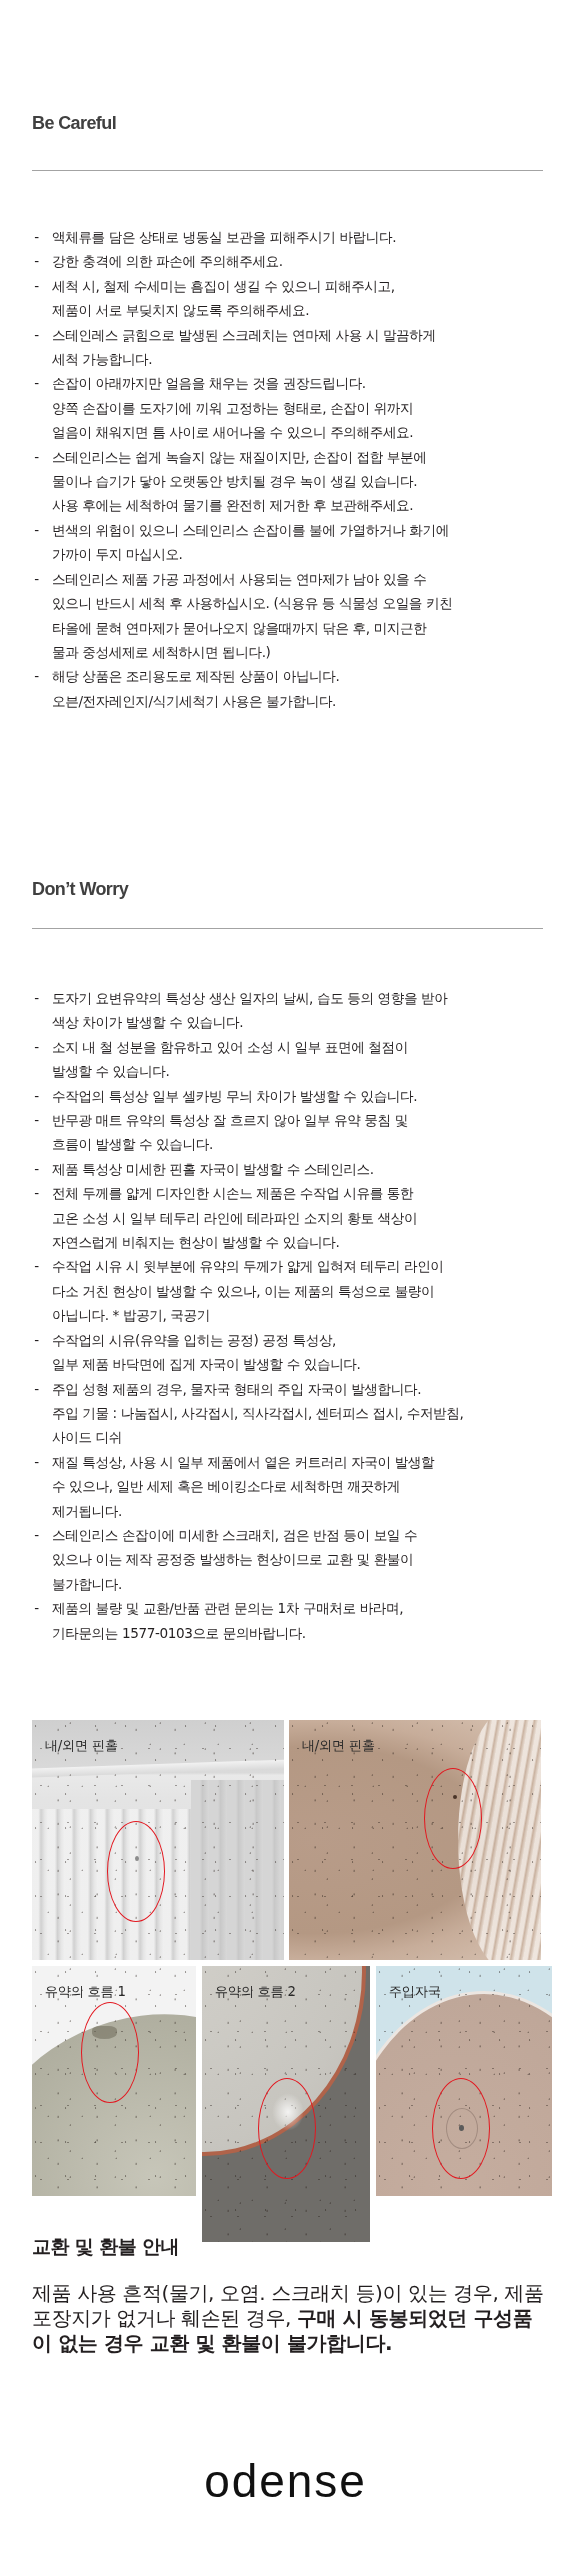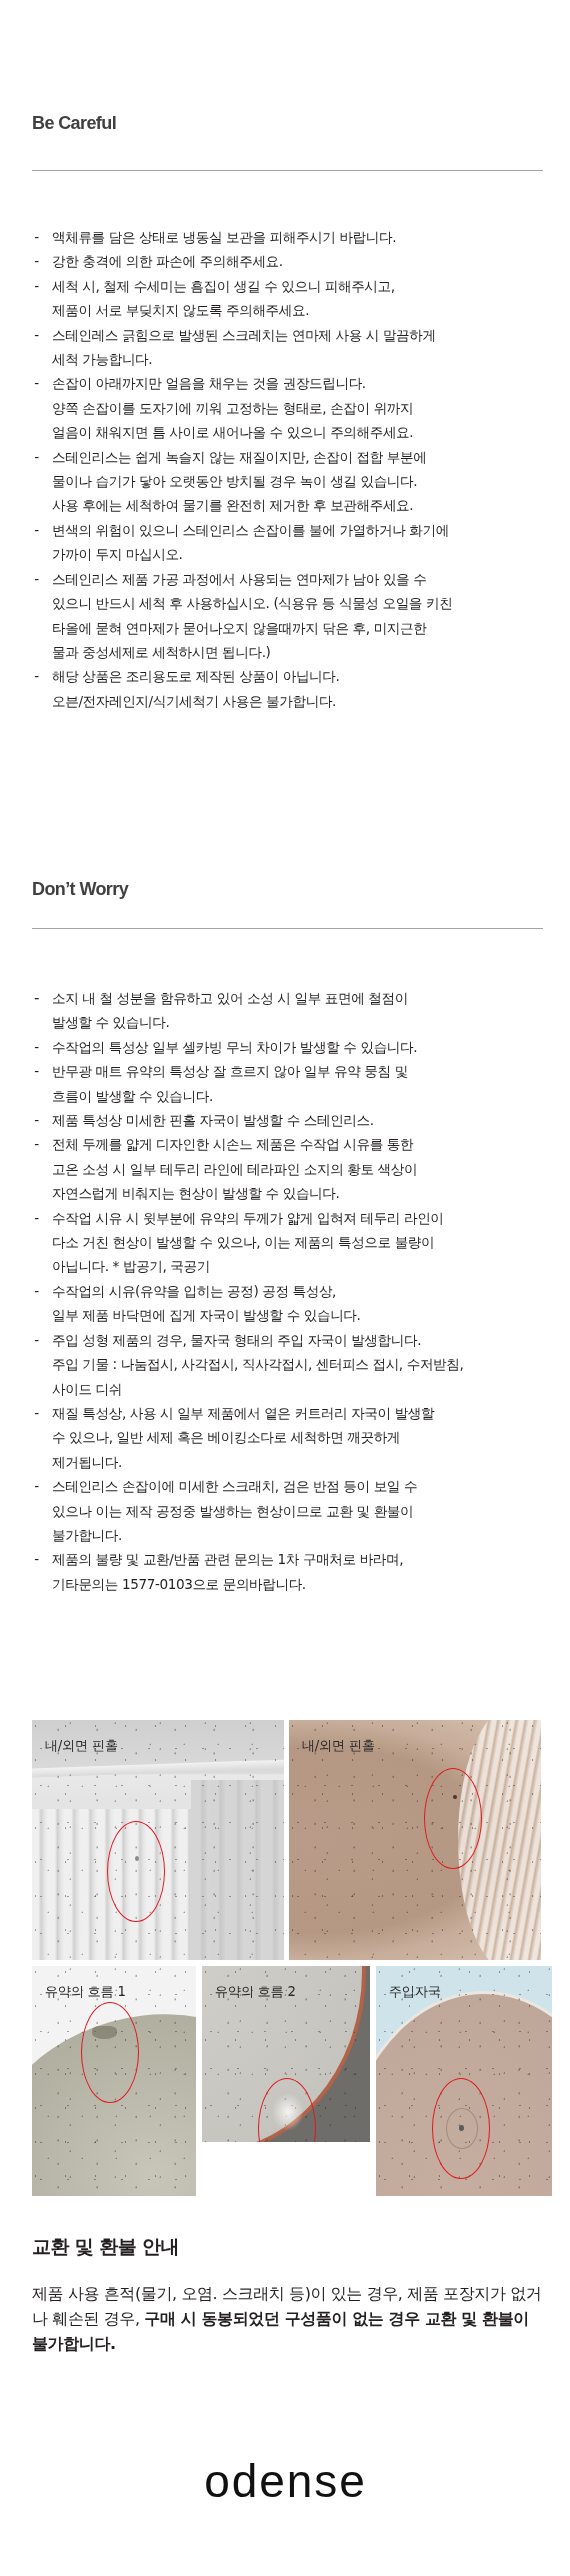--- a/index.html
+++ b/index.html
@@ -108,21 +108,21 @@
         border-radius: 50% 0 0 50%;
         background: repeating-linear-gradient(100deg, #f3ece6 0 3.8px, #c9b2a0 5.7px, #efe6de 9px); opacity: .85; }
 
   
   #p3 { left: 32px; top: 1966px; width: 164px; height: 230px; background: #f3f3f3; }
   #p3 .bowl { position: absolute; left: -51px; top: 51px; width: 330px; height: 266px; border-radius: 50%;
         background: radial-gradient(ellipse at 50% 60%, #c7c6b9 0%, #b3b2a3 60%, #a7a697 100%);
         transform: rotate(-16deg); }
 
   
-  #p4 { left: 202px; top: 1966px; width: 168px; height: 176px; background: #6f6d69; }
+  #p4 { left: 202px; top: 1966px; width: 168px; height: 276px; background: #6f6d69; }
   #p4 .plate { position: absolute; left: -159px; top: -178px; width: 323px; height: 368px; border-radius: 50%;
         background: radial-gradient(ellipse at 40% 40%, #d2d0ca 0%, #c7c5bf 70%, #bdbab3 100%);
         border: 4.4px solid #b0634a; }
 
   
   #p5 { left: 376px; top: 1966px; width: 176px; height: 230px; background: #cfe3ea; }
   #p5 .plate { position: absolute; left: -38px; top: 25px; width: 292px; height: 393px; border-radius: 50%;
         background: radial-gradient(ellipse at 40% 50%, #c5ad9f 0%, #bfa799 70%, #b9a193 100%);
         border: 3.2px solid #ece6e1; }
 
@@ -133,21 +133,21 @@
     font-size: 19px;
     font-weight: bold;
     color: #231f20;
     letter-spacing: -0.6px;
   }
   .refund-body {
     position: absolute;
     left: 32px;
     top: 2281px;
     width: 514px;
-    font-size: 16px;
+    font-size: 20px;
     line-height: 25px;
     color: #231f20;
     letter-spacing: -0.4px;
   }
   .refund-body .strong { font-weight: bold; }
 
   .logo {
     position: absolute;
     left: 0;
     top: 2454px;
@@ -188,21 +188,22 @@
 타올에 묻혀 연마제가 묻어나오지 않을때까지 닦은 후, 미지근한
 물과 중성세제로 세척하시면 됩니다.)</span></li>
     <li><span class="dash">-</span><span>해당 상품은 조리용도로 제작된 상품이 아닙니다.
 오븐/전자레인지/식기세척기 사용은 불가합니다.</span></li>
   </ul>
 
   <h2 class="section-title" style="top:880px;">Don’t Worry</h2>
   <div class="divider" style="top:928px;"></div>
 
   <ul class="bullet-list" style="top:986px;">
-    <li><span class="dash">-</span></li>
+    <li><span class="dash">-</span><span>도자기 요변유약의 특성상 생산 일자의 날씨, 습도 등의 영향을 받아
+색상 차이가 발생할 수 있습니다.</span></li>
     <li><span class="dash">-</span><span>소지 내 철 성분을 함유하고 있어 소성 시 일부 표면에 철점이
 발생할 수 있습니다.</span></li>
     <li><span class="dash">-</span><span>수작업의  특성상 일부 셀카빙 무늬 차이가 발생할 수 있습니다.</span></li>
     <li><span class="dash">-</span><span>반무광 매트 유약의 특성상 잘 흐르지 않아 일부 유약 뭉침 및
 흐름이 발생할 수 있습니다.</span></li>
     <li><span class="dash">-</span><span>제품 특성상 미세한 핀홀 자국이 발생할 수 스테인리스.</span></li>
     <li><span class="dash">-</span><span>전체 두께를 얇게 디자인한 시손느 제품은 수작업 시유를 통한
 고온 소성 시 일부 테두리 라인에 테라파인 소지의 황토 색상이
 자연스럽게 비춰지는 현상이 발생할 수 있습니다.</span></li>
     <li><span class="dash">-</span><span>수작업 시유 시 윗부분에 유약의 두께가 얇게 입혀져 테두리 라인이

